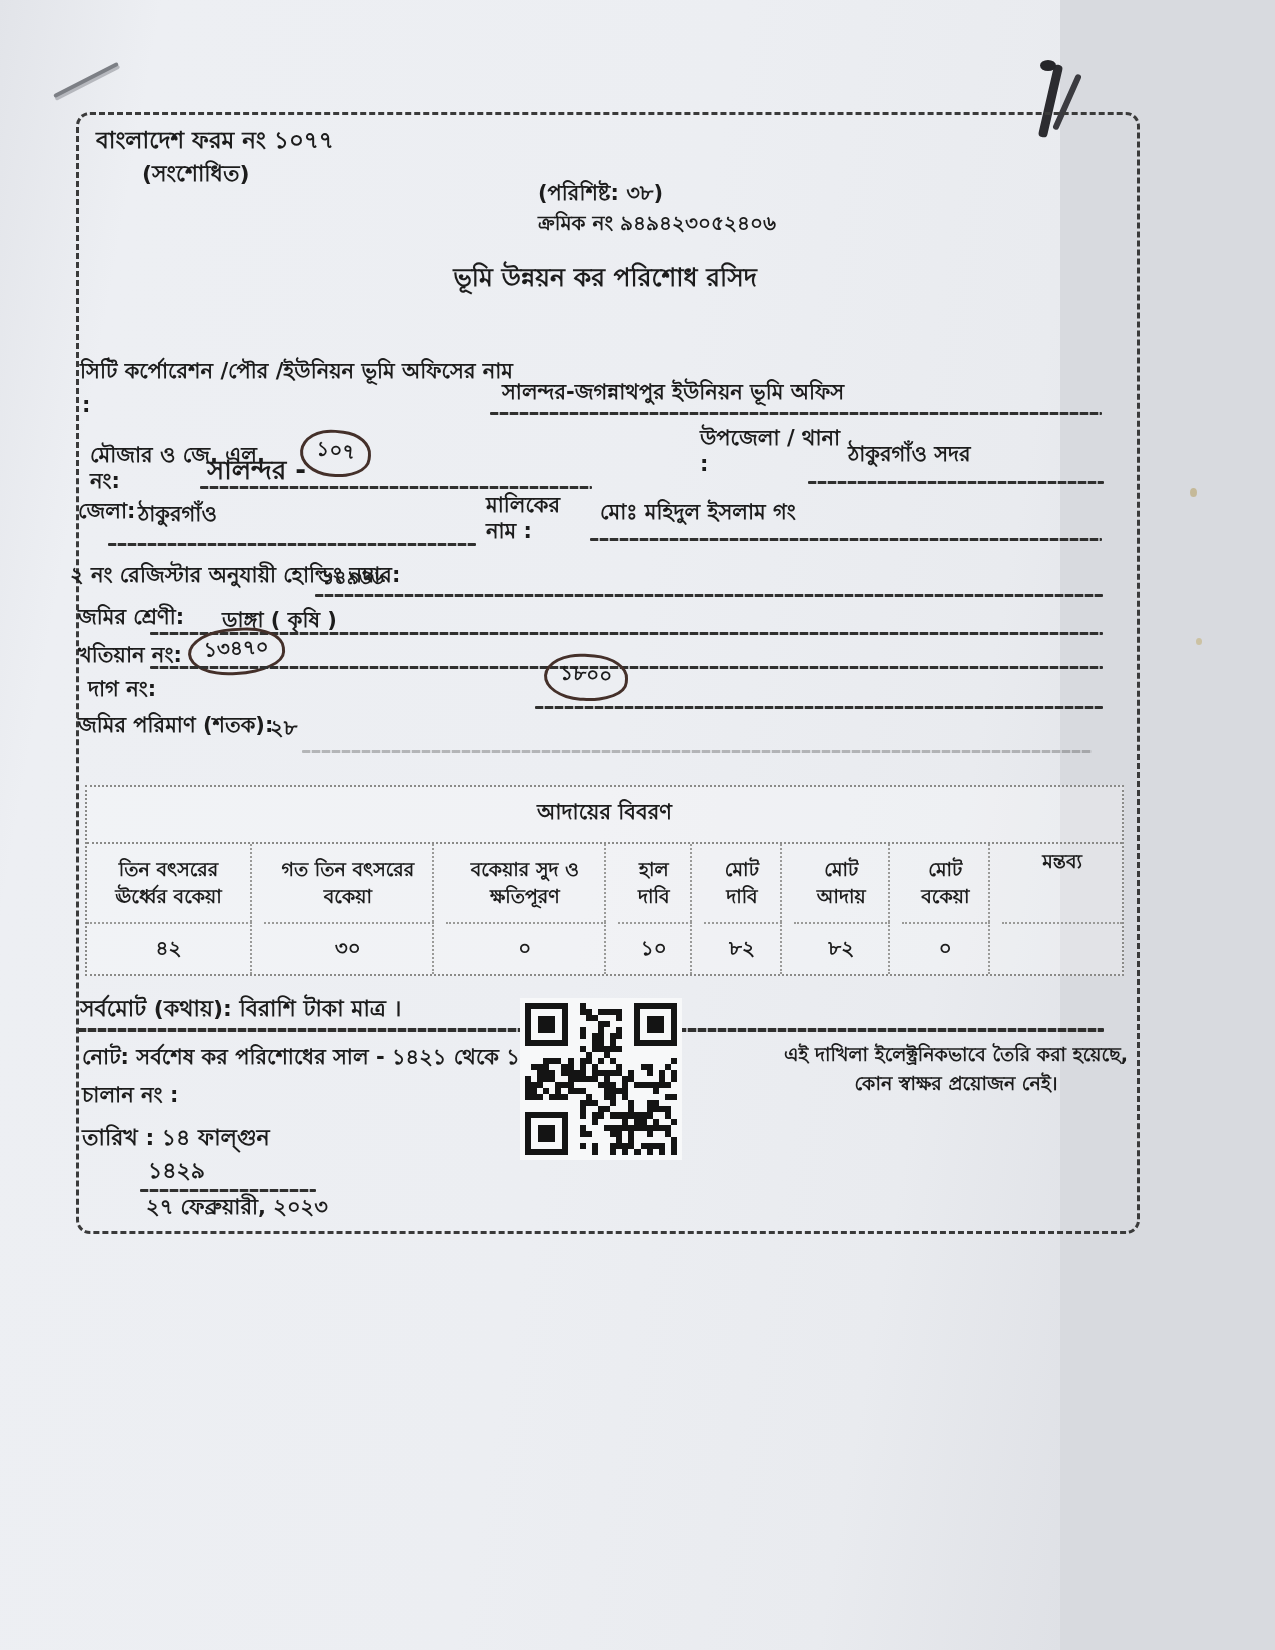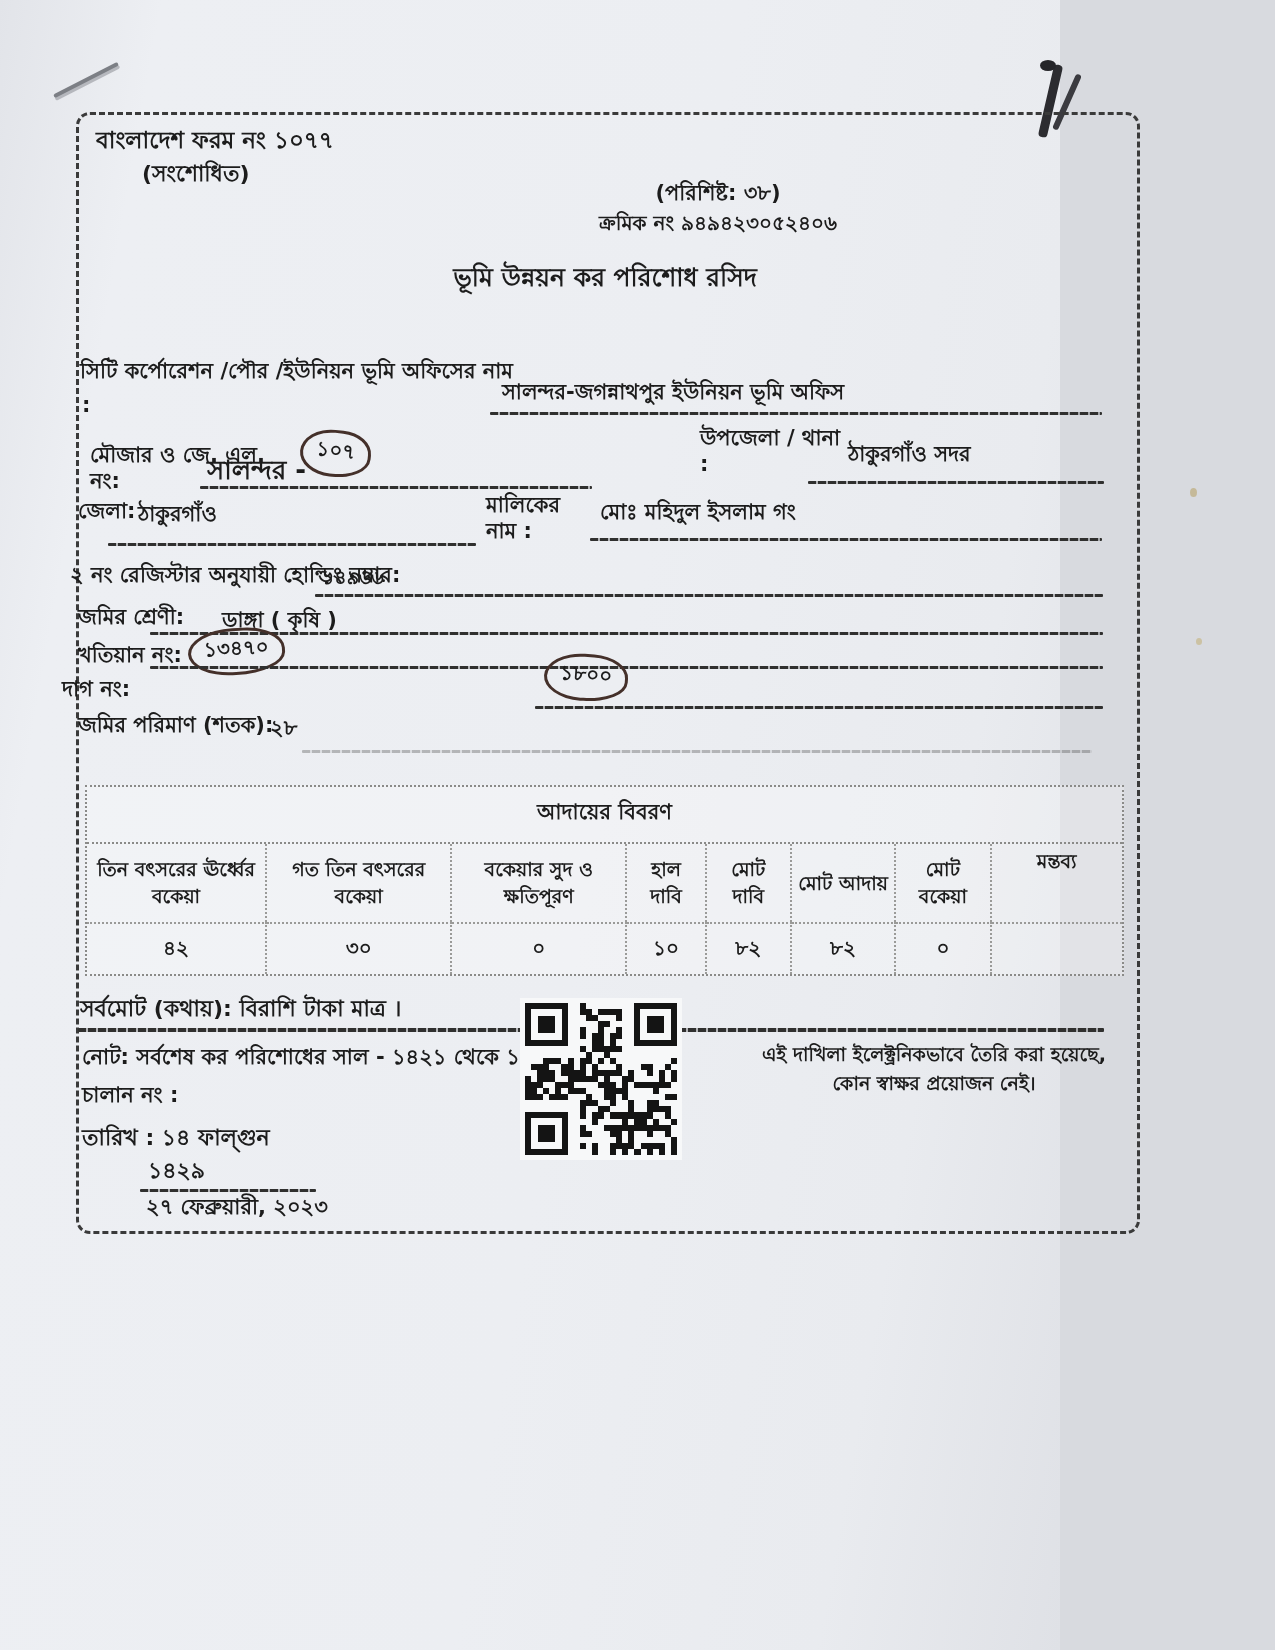--- a/index.html
+++ b/index.html
@@ -25,21 +25,21 @@
     border:3px dashed #3a3a3a;border-radius:14px;
   }
   .pen-circle{
     display:inline-block;border:3px solid #44302a;border-radius:50% 45% 55% 48%/55% 50% 48% 52%;
     padding:2px 13px 6px;font-weight:bold;font-size:20px;transform:rotate(-3deg);
     background:transparent;white-space:nowrap;
   }
   
   .adt{position:absolute;left:85px;top:785px;width:1035px;border:2px dotted #8a8a88;background:rgba(255,255,255,.25);}
   .adt-title{border-bottom:2px dotted #8a8a88;text-align:center;font-weight:bold;font-size:21px;padding:9px 0 11px;}
-  .adt-row{display:flex;}
+  .adt-row{display:flex;gap:12px;}
   .adt-cell{
     border-right:2px dotted #9a9a98;display:flex;align-items:center;justify-content:center;
     text-align:center;font-weight:bold;padding:4px 6px;box-sizing:border-box;
   }
   .adt-cell:last-child{border-right:none;}
   .adt-head .adt-cell{min-height:78px;font-size:19px;line-height:1.4;}
   .adt-vals .adt-cell{min-height:52px;border-top:2px dotted #9a9a98;font-size:20px;}
   .c0{width:17.4%;} .c1{width:17.9%;} .c2{width:16.9%;} .c3{width:7.7%;}
   .c4{width:8.2%;} .c5{width:10.1%;} .c6{width:9.2%;} .c7{width:12.6%;}
   
@@ -69,21 +69,21 @@
   <div class="pin-b"></div>
   <div class="pin-c"></div>
   <div class="speck1"></div>
   <div class="speck2"></div>
 
   <div class="dashed-box"></div>
 
   <div class="abs lbl" style="left:96px;top:126px;font-size:23px;">বাংলাদেশ ফরম নং ১০৭৭</div>
   <div class="abs lbl" style="left:142px;top:160px;font-size:22px;">(সংশোধিত)</div>
 
-  <div class="abs" style="right:162px;top:180px;width:360px;text-align:center;">
+  <div class="abs" style="right:162px;top:180px;width:360px;text-align:left;">
     <div class="lbl" style="font-size:21px;">(পরিশিষ্ট: ৩৮)</div>
     <div class="lbl" style="font-size:20px;margin-top:5px;">ক্রমিক নং ৯৪৯৪২৩০৫২৪০৬</div>
   </div>
 
   <div class="abs" style="left:76px;top:262px;width:1058px;text-align:center;">
     <div class="lbl" style="font-size:25px;">ভূমি উন্নয়ন কর পরিশোধ রসিদ</div>
   </div>
 
   <div class="abs lbl" style="left:80px;top:358px;">সিটি কর্পোরেশন /পৌর /ইউনিয়ন ভূমি অফিসের নাম</div>
   <div class="abs lbl" style="left:82px;top:392px;">:</div>
@@ -121,21 +121,21 @@
   <div class="line" style="left:315px;top:594px;width:788px;"></div>
 
   <span class="abs lbl" style="left:78px;top:604px;">জমির শ্রেণী:</span>
   <span class="abs val" style="left:222px;top:604px;font-size:21px;">ডাঙ্গা ( কৃষি )</span>
   <div class="line" style="left:150px;top:632px;width:953px;"></div>
 
   <span class="abs lbl" style="left:78px;top:642px;">খতিয়ান নং:</span>
   <span class="abs pen-circle" style="left:188px;top:628px;">১৩৪৭০</span>
   <div class="line" style="left:150px;top:666px;width:953px;"></div>
 
-  <span class="abs lbl" style="left:62px;top:676px;">দাগ নং:</span>
+  <span class="abs lbl" style="left:88px;top:676px;">দাগ নং:</span>
   <span class="abs pen-circle" style="left:544px;top:654px;transform:rotate(4deg);">১৮০০</span>
   <div class="line" style="left:535px;top:706px;width:568px;"></div>
 
   <span class="abs lbl" style="left:78px;top:712px;">জমির পরিমাণ (শতক):</span>
   <span class="abs val" style="left:270px;top:712px;font-size:21px;">২৮</span>
   <div class="line" style="left:302px;top:750px;width:790px;opacity:.3;"></div>
 
   <div class="adt">
     <div class="adt-title">আদায়ের বিবরণ</div>
     <div class="adt-row adt-head">
@@ -791,21 +791,21 @@
         <div class="qm"></div>
         <div></div>
         <div class="qm"></div>
         <div></div>
         <div class="qm"></div>
         <div></div>
         <div class="qm"></div>
       </div>
   </div>
 
-  <div class="abs enote" style="left:748px;top:1040px;width:372px;">
+  <div class="abs enote" style="left:770px;top:1040px;width:372px;">
     <div>এই দাখিলা ইলেক্ট্রনিকভাবে তৈরি করা হয়েছে,</div>
     <div>কোন স্বাক্ষর প্রয়োজন নেই।</div>
   </div>
 
   <div class="abs lbl" style="left:82px;top:1082px;">চালান নং :</div>
 
   <div class="abs lbl" style="left:82px;top:1124px;font-size:22px;">তারিখ : ১৪ ফাল্গুন</div>
   <div class="abs lbl" style="left:148px;top:1157px;font-size:22px;">১৪২৯</div>
   <div class="line" style="left:140px;top:1189px;width:176px;"></div>
   <div class="abs lbl" style="left:146px;top:1194px;font-size:21px;">২৭ ফেব্রুয়ারী, ২০২৩</div>

